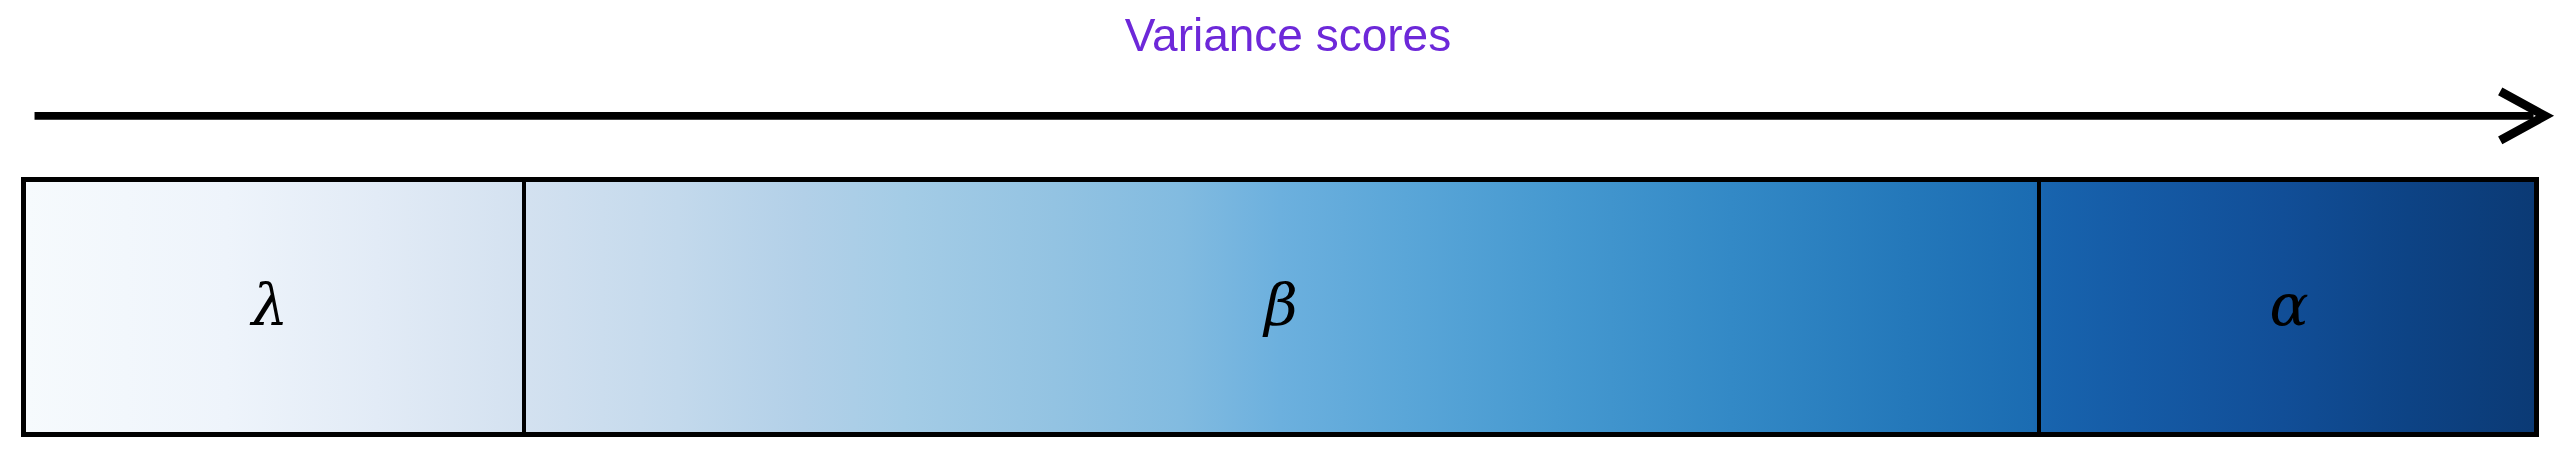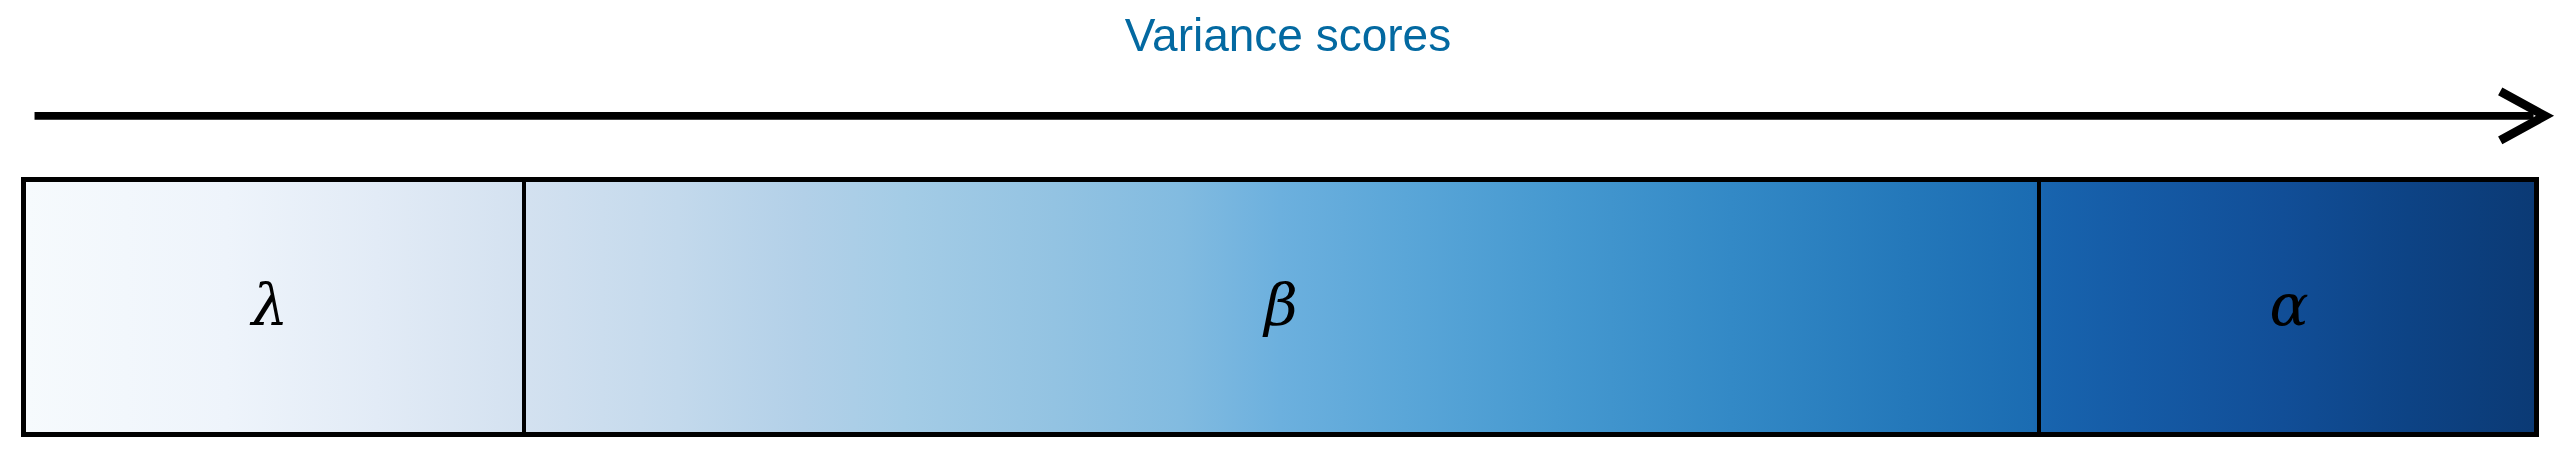--- a/index.html
+++ b/index.html
@@ -21,21 +21,21 @@
   
   #title {
     position: absolute;
     left: 0;
     top: 7px;
     width: 2576px;
     text-align: center;
     font-family: "Liberation Sans", sans-serif;
     font-size: 46px;
     font-weight: 400;
-    color: #0369a1;
+    color: #6d28d9;
     letter-spacing: 0px;
     line-height: 56px;
     white-space: nowrap;
   }
 
   
   #arrow-wrap {
     position: absolute;
     left: 0;
     top: 79px;

